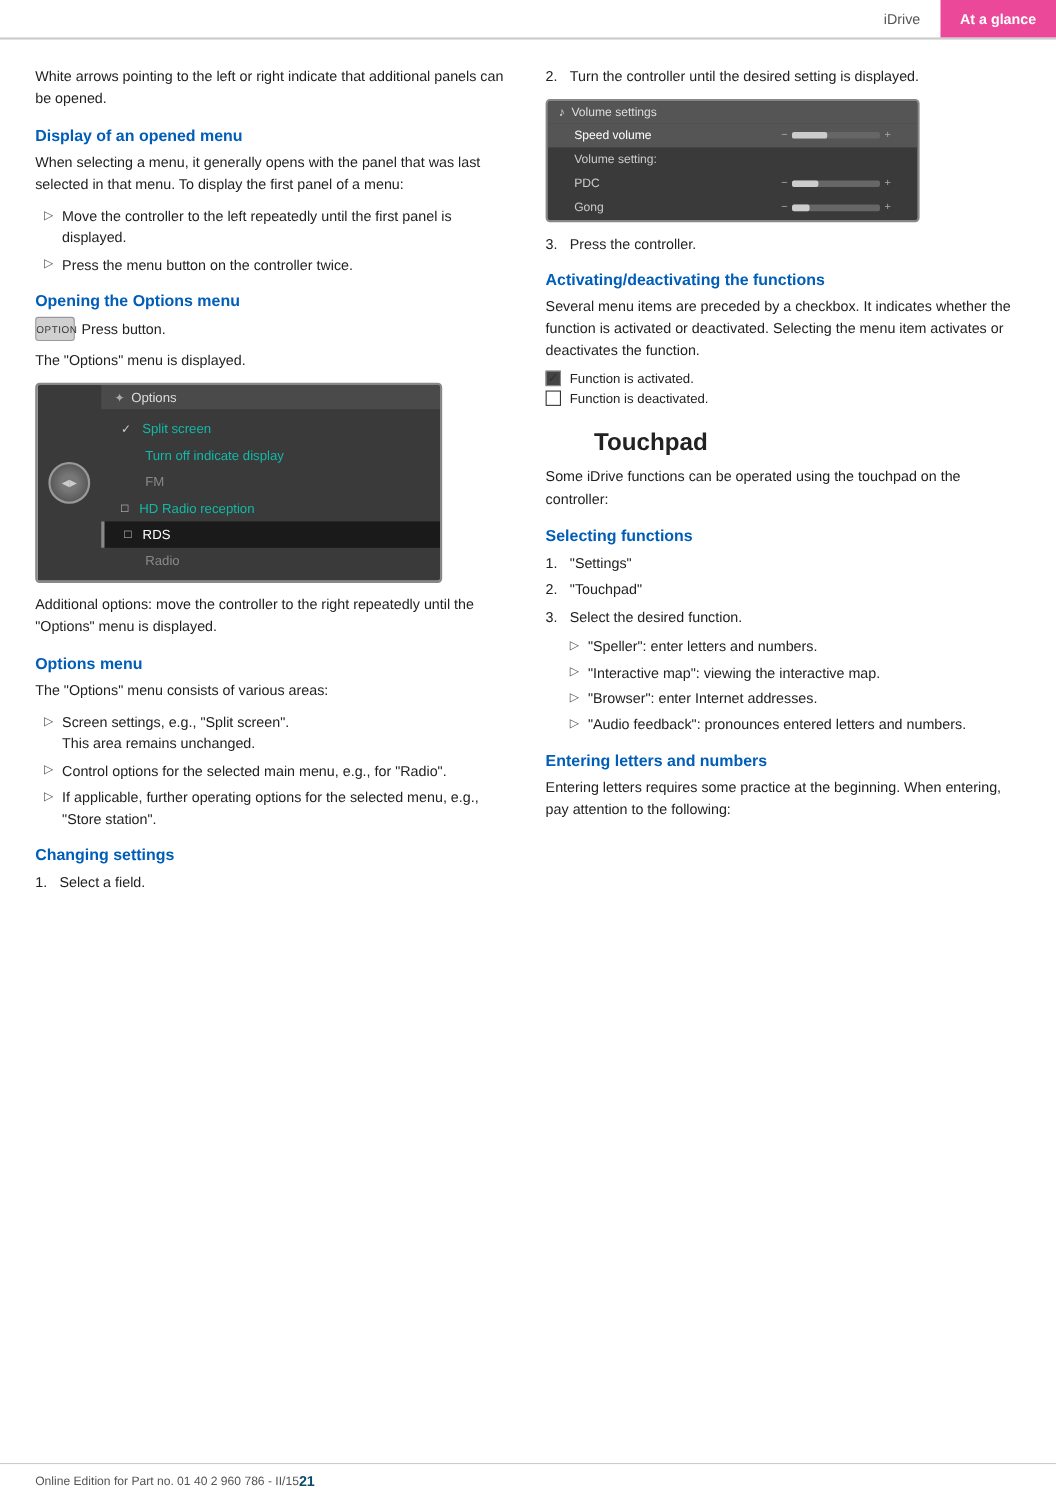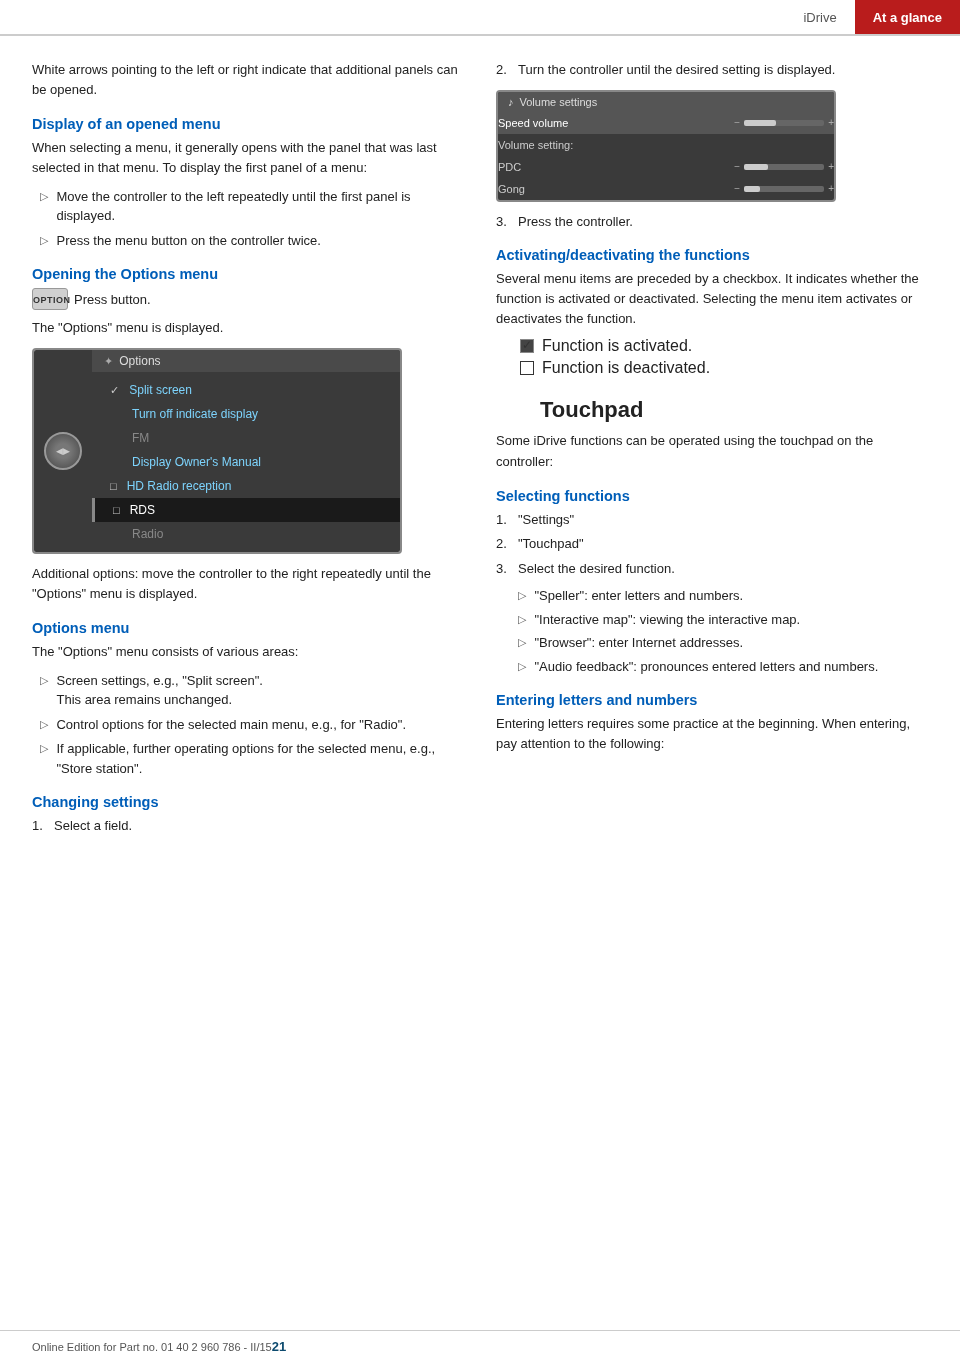--- a/index.html
+++ b/index.html
@@ -28,21 +28,21 @@
     }
     .header-tab {
       display: flex;
       align-items: center;
       padding: 0 18px;
       font-size: 13px;
       color: #555;
       height: 100%;
     }
     .header-tab.active {
-      background: #b91c1c;
+      background: #ec4899;
       color: #fff;
       font-weight: bold;
     }
     .header-tab.inactive {
       color: #555;
     }
 
     
     .content {
       display: flex;
@@ -143,21 +143,21 @@
       display: inline-block;
       width: 36px;
       height: 22px;
       background: #d0d0d0;
       border: 1px solid #999;
       border-radius: 3px;
       font-size: 9px;
       color: #333;
       text-align: center;
       line-height: 22px;
-      font-weight: bold;
+      font-weight: normal;
       vertical-align: middle;
       margin-right: 6px;
       letter-spacing: 0.5px;
     }
 
     .press-button-row {
       display: flex;
       align-items: center;
       margin-bottom: 8px;
     }
@@ -183,21 +183,21 @@
     }
     .screenshot-title-bar .icon-star {
       font-size: 11px;
       color: #aaa;
     }
     .screenshot-menu-items {
       padding: 6px 0;
     }
     .screenshot-menu-item {
       padding: 5px 18px;
-      color: #7dd3fc;
+      color: #14b8a6;
       font-size: 12px;
       display: flex;
       align-items: center;
       gap: 8px;
     }
     .screenshot-menu-item.highlighted {
       background: #1a1a1a;
       color: #fff;
       border-left: 3px solid #888;
     }
@@ -249,21 +249,21 @@
     .vol-title-bar {
       background: #555;
       color: #ddd;
       font-size: 11px;
       padding: 4px 10px;
       display: flex;
       align-items: center;
       gap: 6px;
     }
     .vol-item {
-      padding: 5px 0;
+      padding: 5px 24px;
       font-size: 11px;
       color: #ccc;
       display: flex;
       align-items: center;
       justify-content: space-between;
     }
     .vol-item.highlighted {
       background: #555;
       color: #fff;
     }
@@ -324,22 +324,21 @@
     }
 
     .intro-text {
       margin-bottom: 10px;
     }
 
     .function-activated {
       display: flex;
       align-items: center;
       margin-bottom: 4px;
-      font-size: 16px;
-      margin-left: 24px;
+      font-size: 12px;
     }
     .function-activated .cb {
       display: inline-block;
       width: 14px;
       height: 14px;
       background: #444;
       border: 1px solid #888;
       position: relative;
       margin-right: 8px;
       flex-shrink: 0;
@@ -408,23 +407,20 @@
           <div class="screenshot-menu-items">
             <div class="screenshot-menu-item checked">
               <span>Split screen</span>
             </div>
             <div class="screenshot-menu-item no-icon">
               <span>Turn off indicate display</span>
             </div>
             <div class="screenshot-menu-item no-icon dimmed">
               <span>FM</span>
             </div>
-            <div class="screenshot-menu-item no-icon">
-              <span>Display Owner's Manual</span>
-            </div>
             <div class="screenshot-menu-item unchecked">
               <span>HD Radio reception</span>
             </div>
             <div class="screenshot-menu-item unchecked highlighted">
               <span>RDS</span>
             </div>
             <div class="screenshot-menu-item no-icon dimmed">
               <span>Radio</span>
             </div>
           </div>

